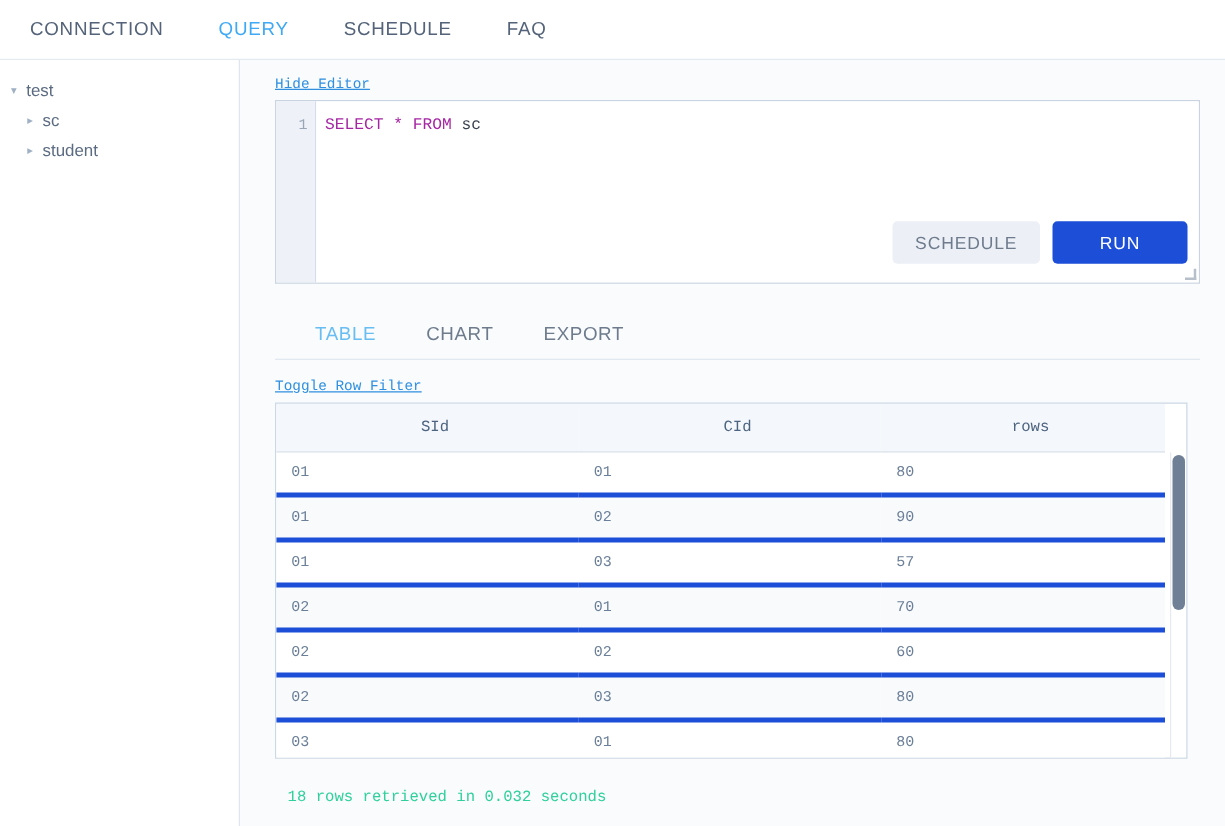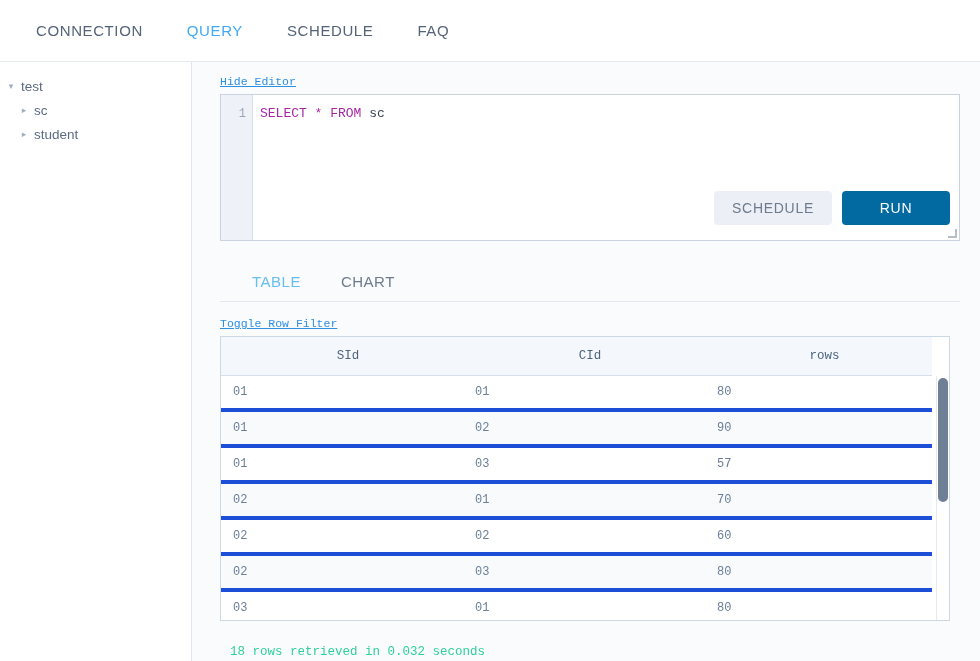--- a/index.html
+++ b/index.html
@@ -6,26 +6,26 @@
   html, body {
     margin: 0; padding: 0;
     width: 980px; height: 661px;
     overflow: hidden;
     background: #ffffff;
     font-family: "Liberation Sans", sans-serif;
   }
 
   
   #topnav {
-    height: 62px;
+    height: 48px;
     background: #ffffff;
     border-bottom: 1px solid #e3eaf0;
     display: flex;
     align-items: center;
-    padding-left: 14px;
+    padding-left: 2px;
   }
   .navitem {
     font-size: 15px;
     letter-spacing: 0.6px;
     color: #546379;
     padding: 0 22px;
     line-height: 45px;
     cursor: pointer;
     white-space: nowrap;
   }
@@ -132,21 +132,21 @@
     align-items: center;
     justify-content: center;
   }
   #btn-schedule {
     background: #eceff5;
     color: #6d7b8d;
     width: 118px;
     margin-right: 10px;
   }
   #btn-run {
-    background: #0369a1;
+    background: #1d4ed8;
     color: #ffffff;
     width: 108px;
   }
   #resize-grip {
     position: absolute;
     right: 2px;
     bottom: 2px;
     width: 9px;
     height: 9px;
     border-right: 2px solid #b6bfca;
@@ -283,20 +283,21 @@
           <div class="btn" id="btn-schedule">SCHEDULE</div>
           <div class="btn" id="btn-run">RUN</div>
         </div>
       </div>
       <div id="resize-grip"></div>
     </div>
 
     <div id="resulttabs">
         <div class="rtab active">TABLE</div>
         <div class="rtab">CHART</div>
+        <div class="rtab">EXPORT</div>
       </div>
 
     <div id="filter-wrap">
       <span class="linklike">Toggle Row Filter</span>
     </div>
 
     <div id="tablewrap">
       <table class="grid">
         <thead>
           <tr>

